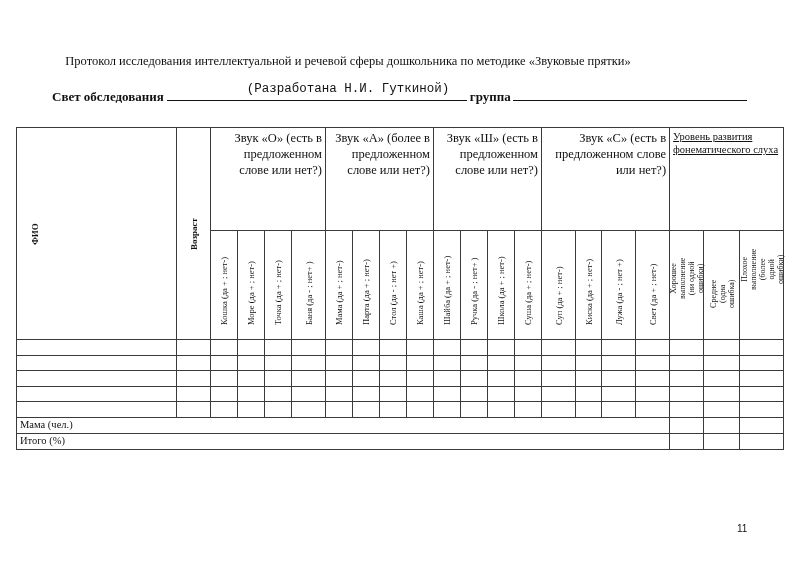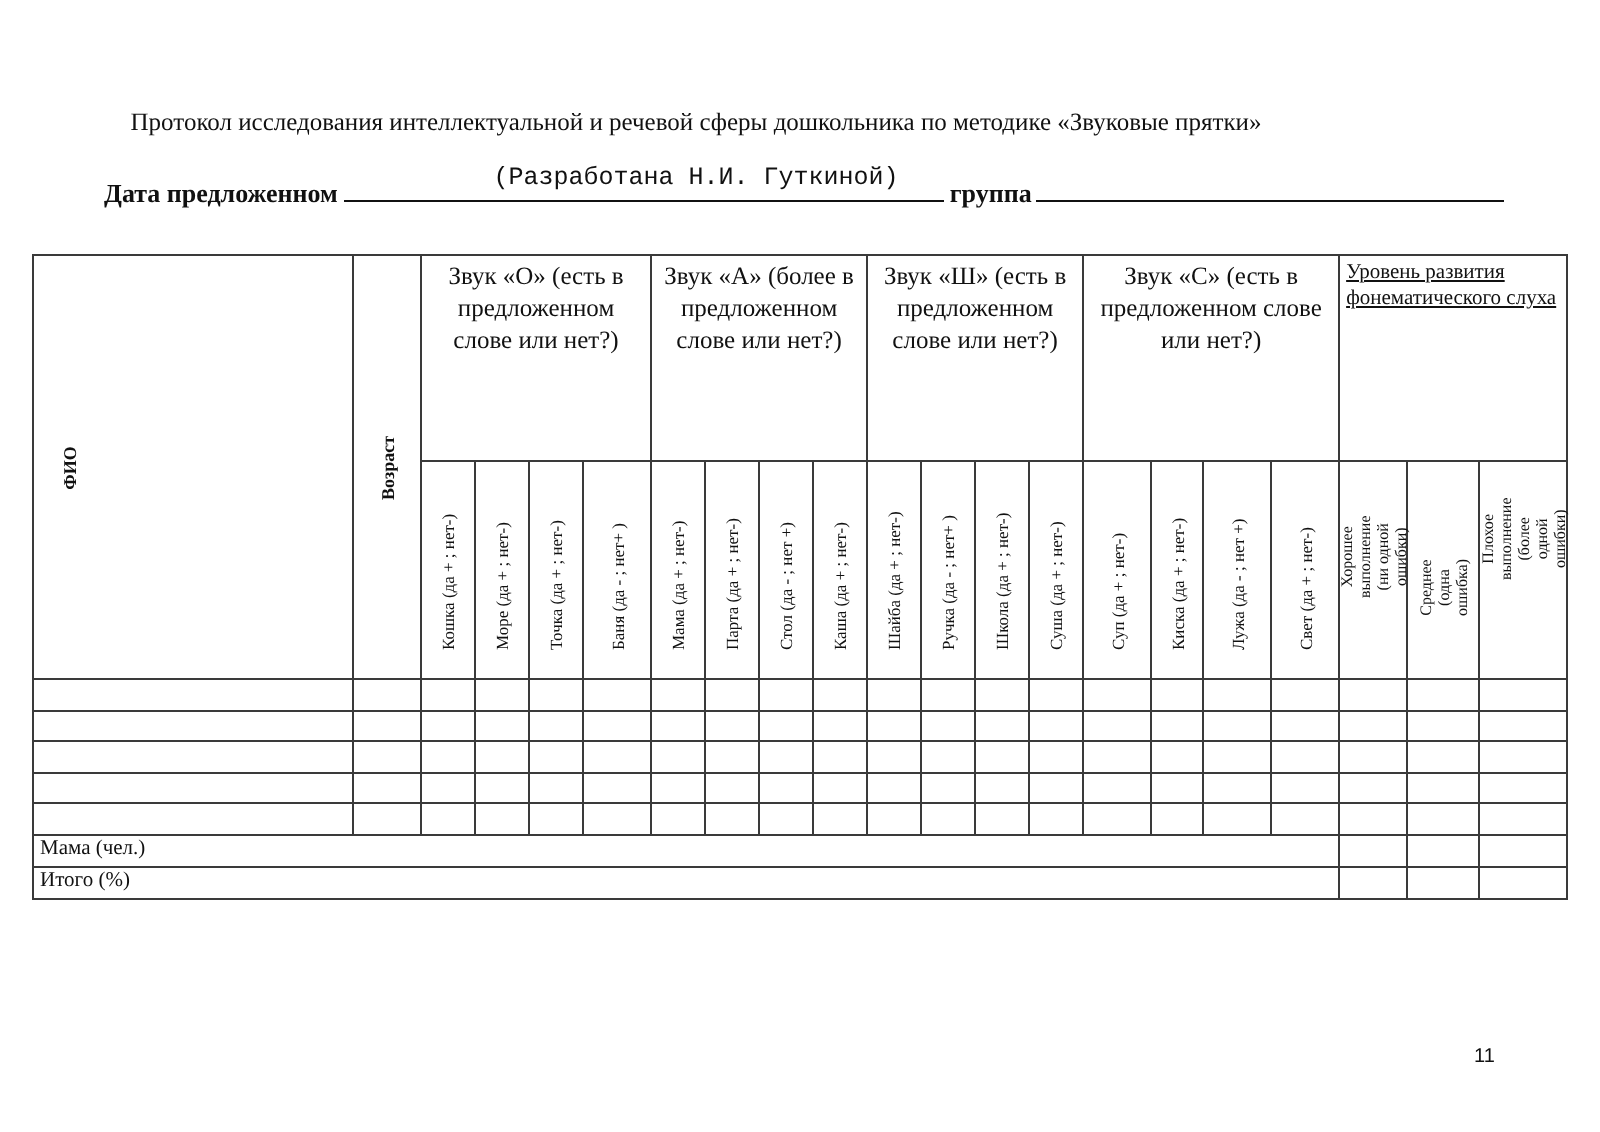--- a/index.html
+++ b/index.html
@@ -11,21 +11,21 @@
   .t2 { top: 82px; font-family: Liberation Mono, monospace; }
   .dateline { position: absolute; top: 88px; left: 52px; font-size: 13px; font-weight: bold;
               display: flex; align-items: baseline; white-space: nowrap; }
   .uline { display: inline-block; border-bottom: 1.3px solid #111; height: 12px; }
   .u1 { width: 300px; margin: 0 3px; }
   .u2 { width: 234px; margin-left: 2px; }
 
   table { position: absolute; left: 16px; top: 127px; border-collapse: collapse;
           table-layout: fixed; width: 768px; }
   td { border: 1.2px solid #3a3a3a; padding: 0; vertical-align: top; font-size: 12.5px; }
-  .grp { text-align: center; line-height: 16px; padding: 2px 3px 0 3px; font-size: 12.5px; }
+  .grp { text-align: right; line-height: 16px; padding: 2px 3px 0 3px; font-size: 12.5px; }
   .lvl { font-size: 10.5px; line-height: 13px; padding: 2px 3px; text-align: left; text-decoration: underline; }
   .vcell { position: relative; height: 108px; }
   .vtext { position: absolute; left: 50%; bottom: 4px; transform-origin: 0 0;
            transform: rotate(-90deg) translate(0, -50%); white-space: nowrap;
            font-size: 8.5px; line-height: 10px; }
   .vtext2 { font-size: 8px; line-height: 9px; text-align: center; white-space: pre-line; }
   .fio-cell, .age-cell { position: relative; }
   .fio-text { position: absolute; left: 18px; top: 50%; transform: translate(-50%,-50%) rotate(-90deg);
               font-size: 9px; font-weight: bold; }
   .age-text { position: absolute; left: 50%; top: 50%; transform: translate(-50%,-50%) rotate(-90deg);
@@ -35,21 +35,21 @@
   .pagenum { position: absolute; left: 737px; top: 507px; font-family: "Liberation Sans", sans-serif;
              font-size: 10px; margin-top: 16px; }
 </style>
 </head>
 <body>
 
 <div class="title t1">Протокол исследования интеллектуальной и речевой сферы дошкольника по методике «Звуковые прятки»</div>
 <div class="title t2">(Разработана Н.И. Гуткиной)</div>
 
 <div class="dateline">
-  <span>Дата предложенном</span>
+  <span>Свет обследования</span>
   <span class="uline u1"></span>
   <span>группа</span>
   <span class="uline u2"></span>
 </div>
 
 <table>
   <colgroup>
     <col style="width:160px">
       <col style="width:34px">
     <col style="width:27px">

